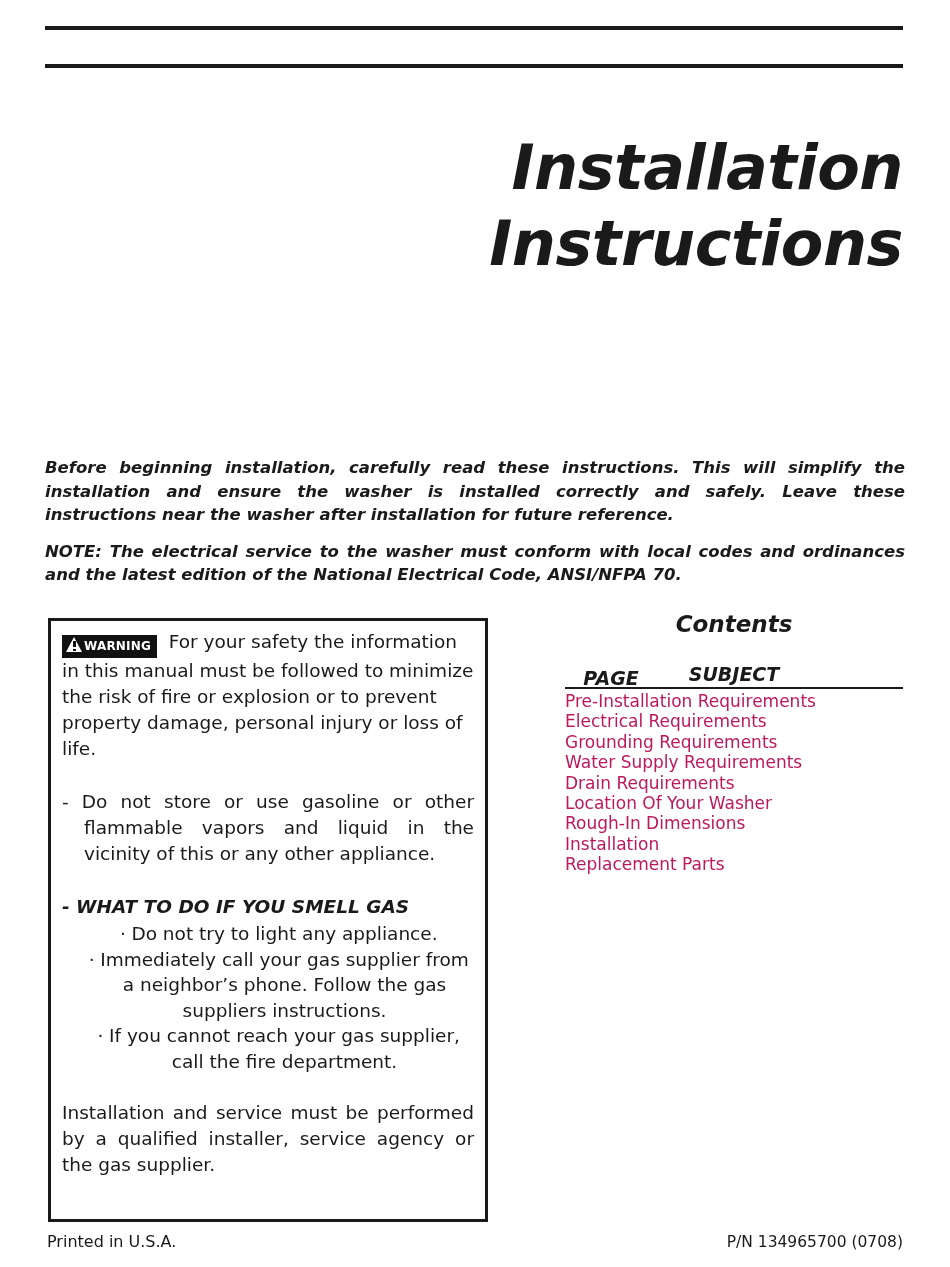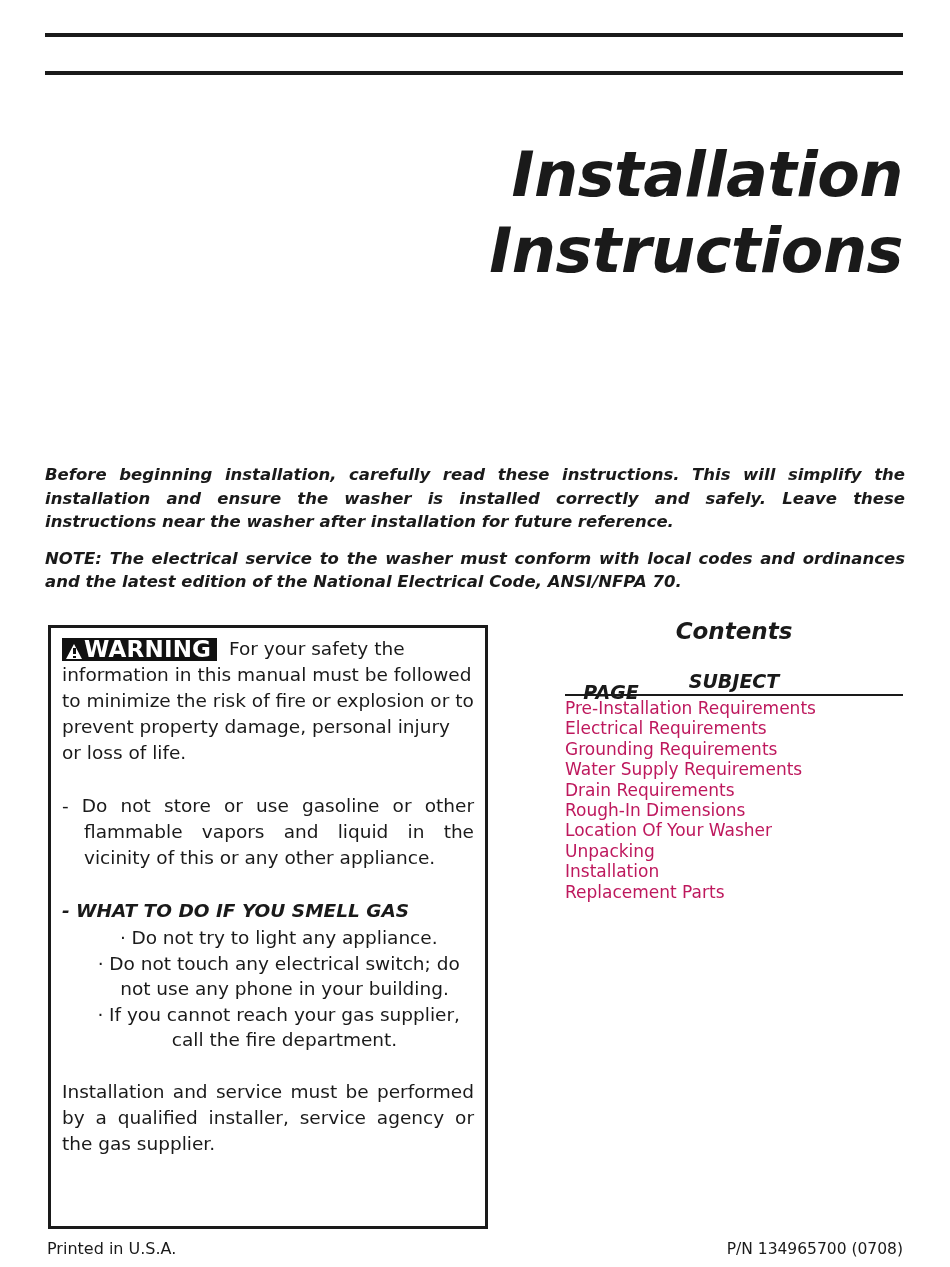--- a/index.html
+++ b/index.html
@@ -11,21 +11,21 @@
     width: 950px;
     height: 1267px;
     position: relative;
     font-family: "DejaVu Sans", "Liberation Sans", sans-serif;
     color: #1a1a1a;
     overflow: hidden;
   }
 
   .page {
     position: absolute;
-    left: 0; top: 11px;
+    left: 0; top: 4px;
     width: 950px;
     height: 1017px;
   }
 
   
   .rule-top-1 {
     position: absolute;
     left: 45px; top: 22px;
     width: 858px; height: 4px;
     background: #1a1a1a;
@@ -91,21 +91,21 @@
     height: 604px;
     border: 3px solid #1a1a1a;
     box-sizing: border-box;
     padding: 8px 11px 0 11px;
   }
   .warning-badge {
     display: inline-block;
     background: #111111;
     color: #ffffff;
     font-weight: bold;
-    font-size: 23px;
+    font-size: 12px;
     line-height: 20px;
     padding: 1px 6px 2px 4px;
     vertical-align: -2px;
     letter-spacing: 0.2px;
     white-space: nowrap;
   }
   .warn-tri {
     display: inline-block;
     width: 0; height: 0;
     border-left: 8px solid transparent;
@@ -259,21 +259,21 @@
 
   <div class="warning-box">
     <p class="warn-lead"><span class="warning-badge"><span class="warn-tri"></span><span>WARNING</span></span>&nbsp; <span>For your safety the information in this manual must be followed to minimize the risk of fire or explosion or to prevent property damage, personal injury or loss of life.</span></p>
 
     <p class="warn-dash">-  Do not store or use gasoline or other flammable vapors and liquid in the vicinity of this or any other appliance.</p>
 
     <p class="warn-head">- WHAT TO DO IF YOU SMELL GAS</p>
 
     <ul class="gas-list">
       <li><span class="dot">·</span><span class="txt">Do not try to light any appliance.</span></li>
-      <li><span class="dot">·</span><span class="txt">Do not touch any electrical switch; do not use any phone in your building.</span></li>
+      <li><span class="dot">·</span><span class="txt">Immediately call your gas supplier from a neighbor’s phone. Follow the gas suppliers instructions.</span></li>
       <li><span class="dot">·</span><span class="txt">If you cannot reach your gas supplier, call the fire department.</span></li>
     </ul>
 
     <p class="warn-tail">Installation and service must be performed by a qualified installer, service agency or the gas supplier.</p>
   </div>
 
   <div class="contents-head">Contents</div>
 
   <table class="contents-table">
     <thead>
@@ -297,32 +297,28 @@
       </tr>
       <tr>
         <td class="subject">Water Supply Requirements</td>
         <td class="page">2</td>
       </tr>
       <tr>
         <td class="subject">Drain Requirements</td>
         <td class="page">2</td>
       </tr>
       <tr>
+        <td class="subject">Location Of Your Washer</td>
+        <td class="page">4</td>
+      </tr>
+      <tr>
         <td class="subject">Rough-In Dimensions</td>
         <td class="page">3</td>
       </tr>
       <tr>
-        <td class="subject">Location Of Your Washer</td>
-        <td class="page">4</td>
-      </tr>
-      <tr>
-        <td class="subject">Unpacking</td>
-        <td class="page">4-5</td>
-      </tr>
-      <tr>
         <td class="subject">Installation</td>
         <td class="page">5-6</td>
       </tr>
       <tr>
         <td class="subject">Replacement Parts</td>
         <td class="page">6</td>
       </tr>
     </tbody>
   </table>
 

